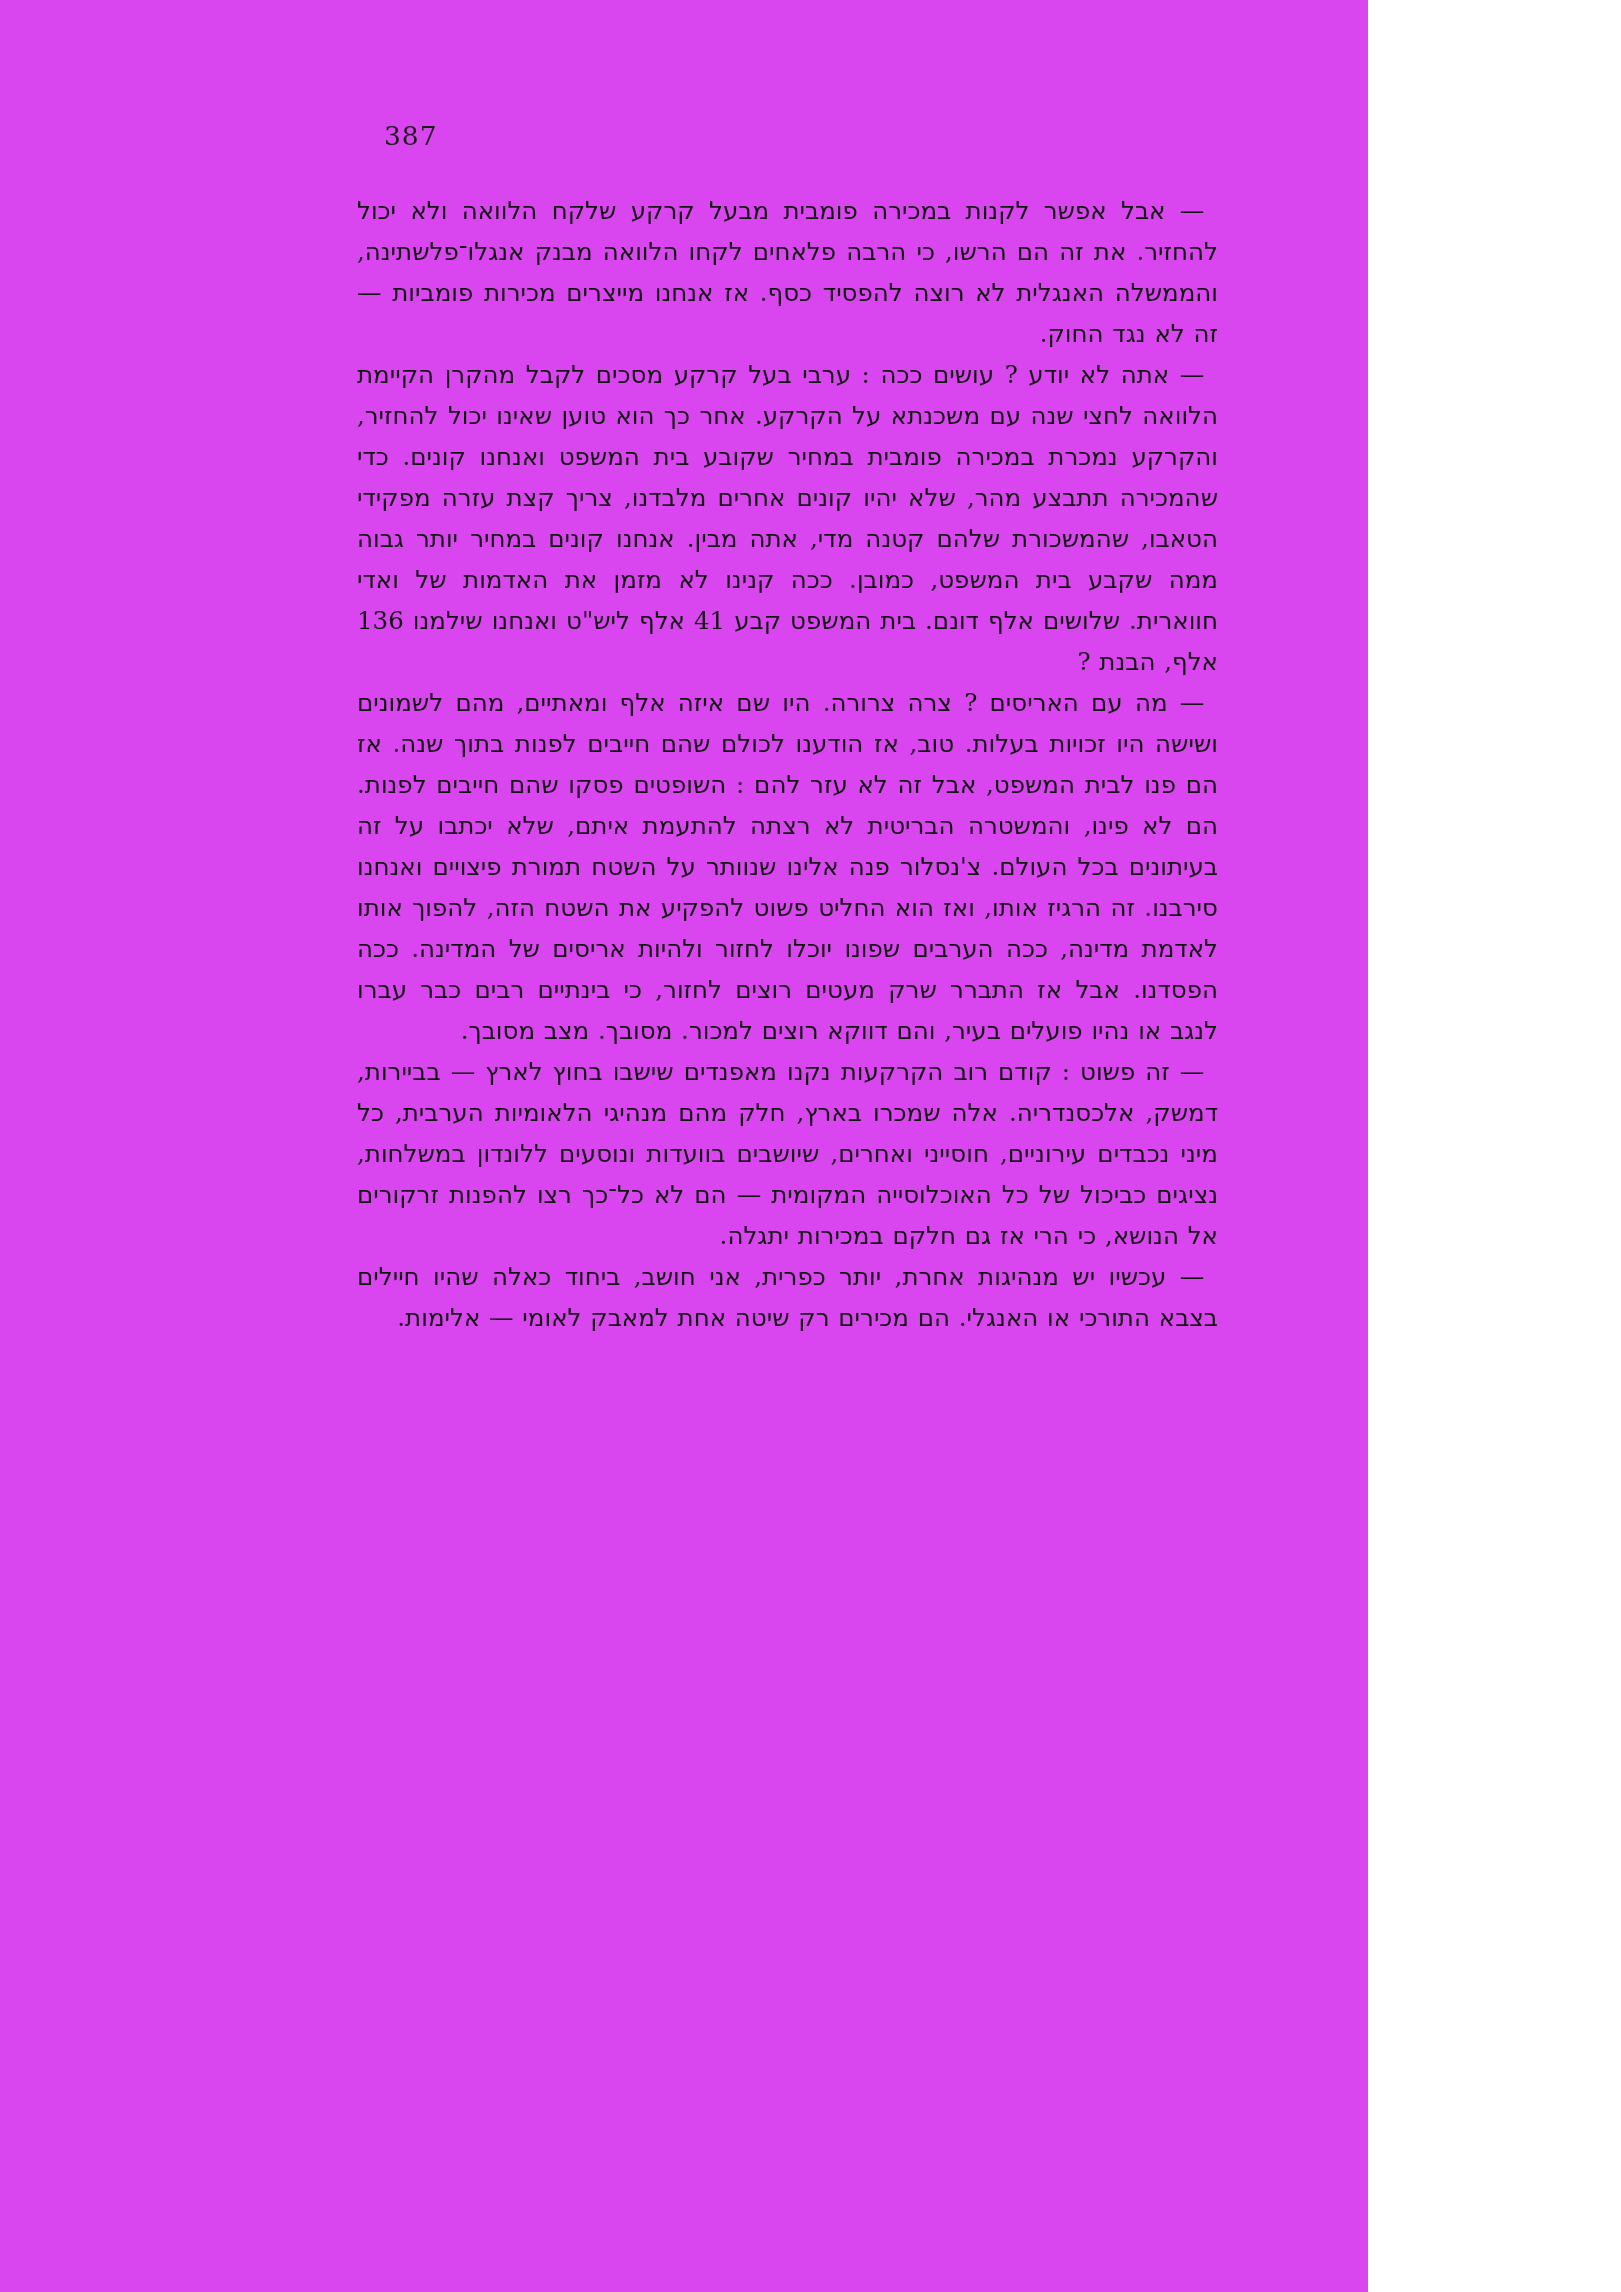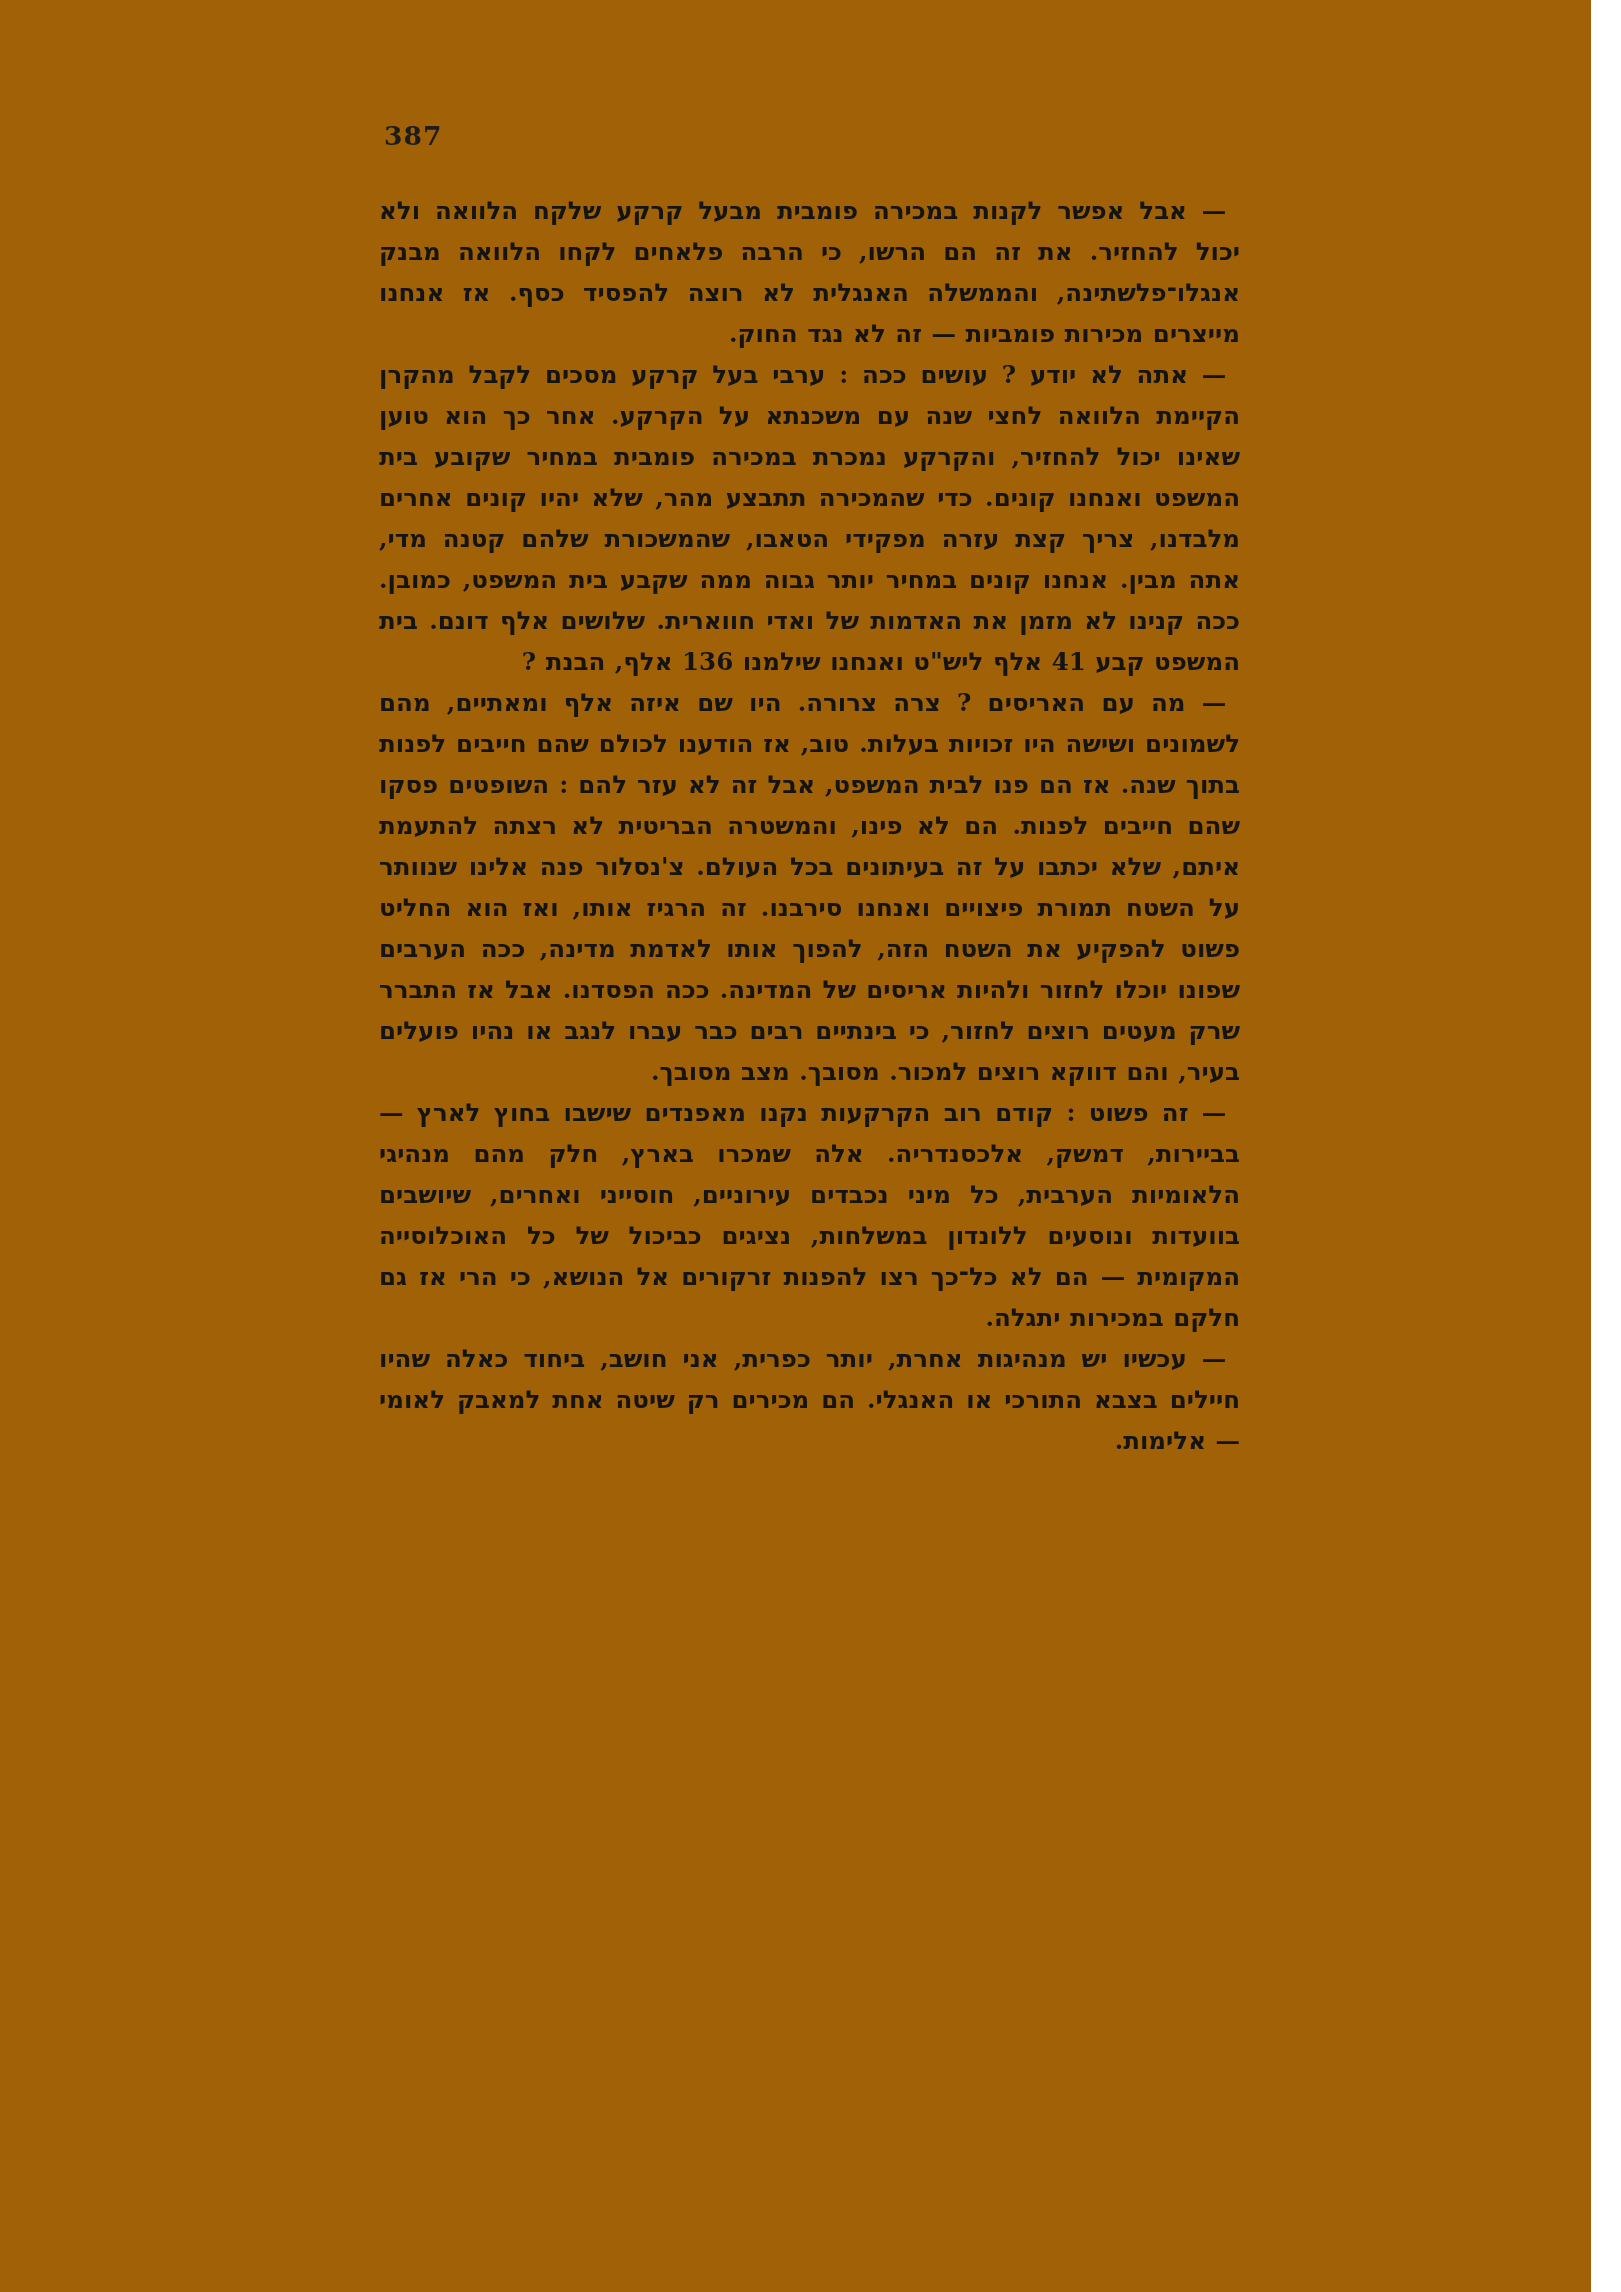--- a/index.html
+++ b/index.html
@@ -2,41 +2,40 @@
 <html lang="he"><head>
 <meta charset="utf-8">
 <style>
   html, body {
     margin: 0;
     padding: 0;
     background: #ffffff;
   }
   .page {
     position: relative;
-    width: 1591px;
+    width: 1368px;
     height: 2293px;
-    background: #a16207;
+    background: #d946ef;
     overflow: hidden;
     font-family: "DejaVu Serif", "DejaVu Sans", serif;
     color: #151515;
-    font-weight: bold;
   }
   .page-number {
     position: absolute;
     left: 384px;
     top: 120px;
     font-size: 26.5px;
     line-height: 31px;
     letter-spacing: 1px;
     direction: ltr;
     color: #1c1c1c;
   }
   .text-block {
     position: absolute;
-    left: 379px;
+    left: 357px;
     top: 190px;
     width: 861px;
     direction: rtl;
     unicode-bidi: embed;
     text-align: justify;
     font-size: 24.5px;
     line-height: 41px;
     color: #141414;
   }
   .text-block p {

